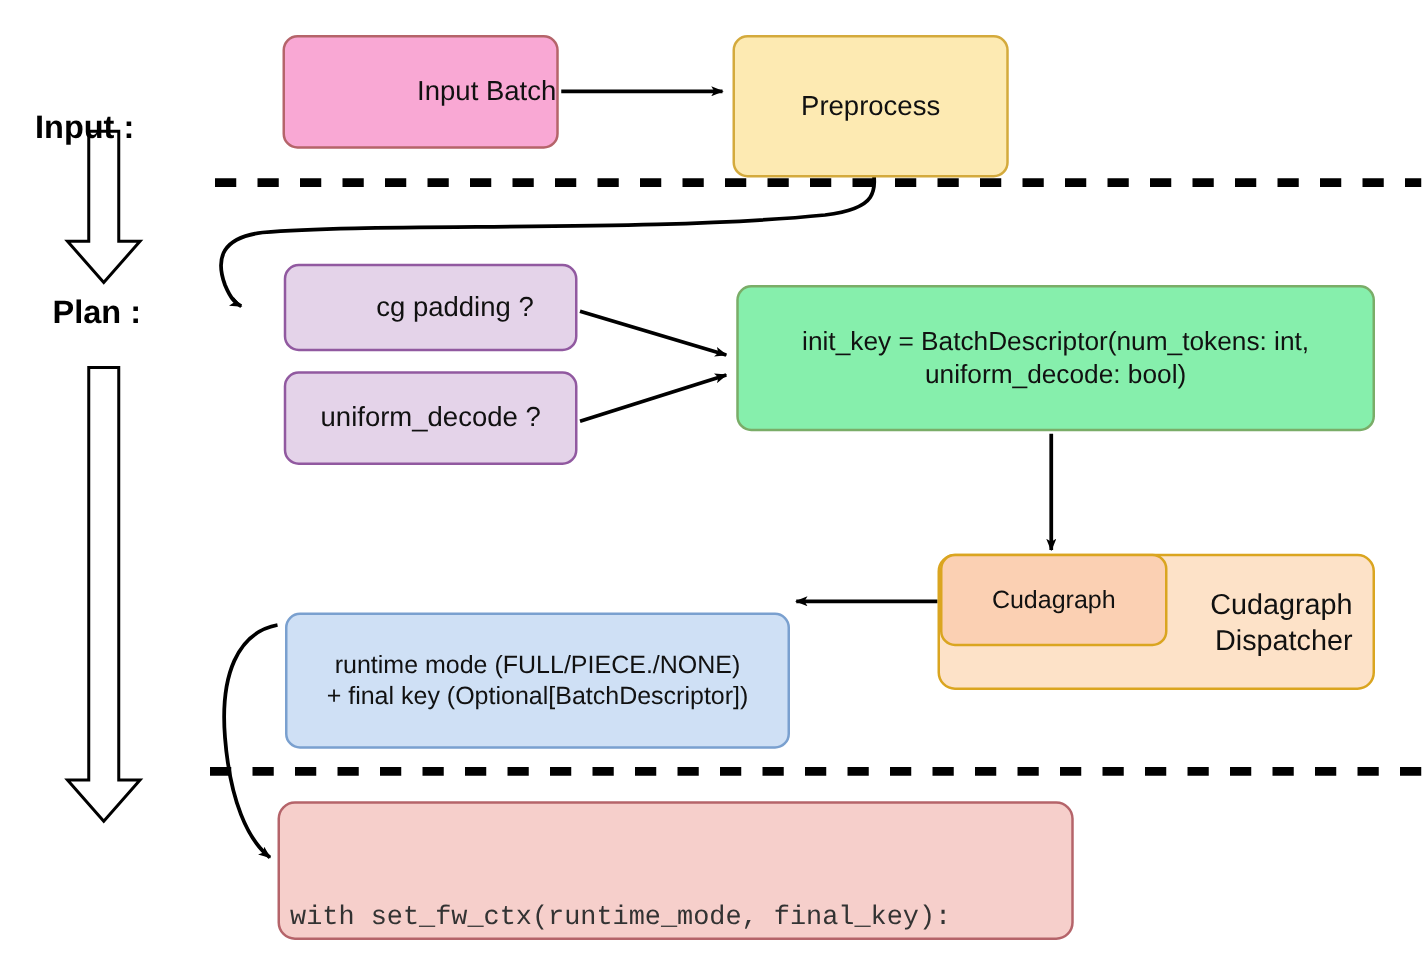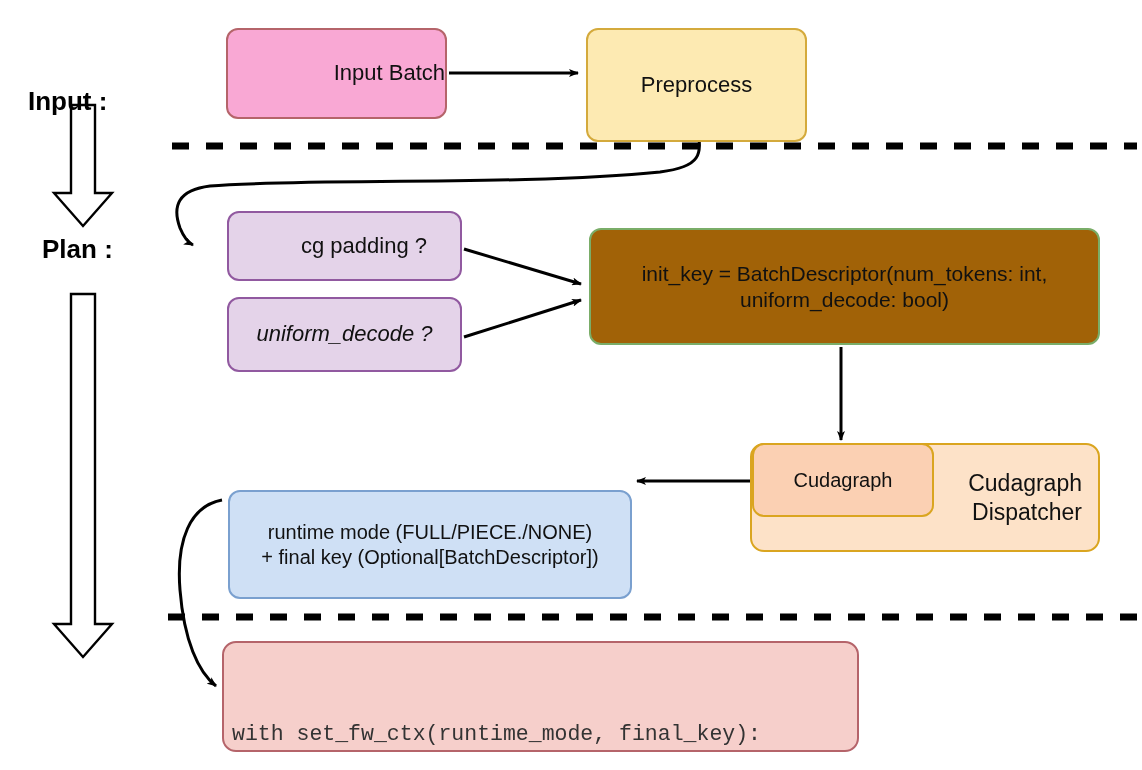--- a/index.html
+++ b/index.html
@@ -154,25 +154,25 @@
   </div>
 
   <div class="node" id="node-preprocess" style="background-color: rgb(253, 234, 178); border-color: rgb(212, 170, 60);">
     <span>Preprocess</span>
   </div>
 
   <div class="node" id="node-cg-padding" style="background-color: rgb(228, 211, 233); border-color: rgb(145, 89, 160);">
     <span>cg padding ?</span>
   </div>
 
-  <div class="node" id="node-uniform-decode" style="background-color: rgb(228, 211, 233); border-color: rgb(145, 89, 160); font-style: italic;">
+  <div class="node" id="node-uniform-decode" style="background-color: rgb(228, 211, 233); border-color: rgb(145, 89, 160);">
     <span>uniform_decode ?</span>
   </div>
 
-  <div class="node" id="node-init-key" style="background-color: #a16207; border-color: rgb(122, 173, 104);">
+  <div class="node" id="node-init-key" style="background-color: #86efac; border-color: rgb(122, 173, 104);">
     <span>
       <span>init_key = BatchDescriptor(num_tokens: int,</span><br>
       <span>uniform_decode: bool)</span>
     </span>
   </div>
 
   <div class="node" id="node-cudagraph-dispatcher" style="background-color: rgb(253, 226, 200); border-color: rgb(218, 165, 32);">
     <span class="cg-text">
       <span>Cudagraph</span><br>
       <span>Dispatcher</span>

